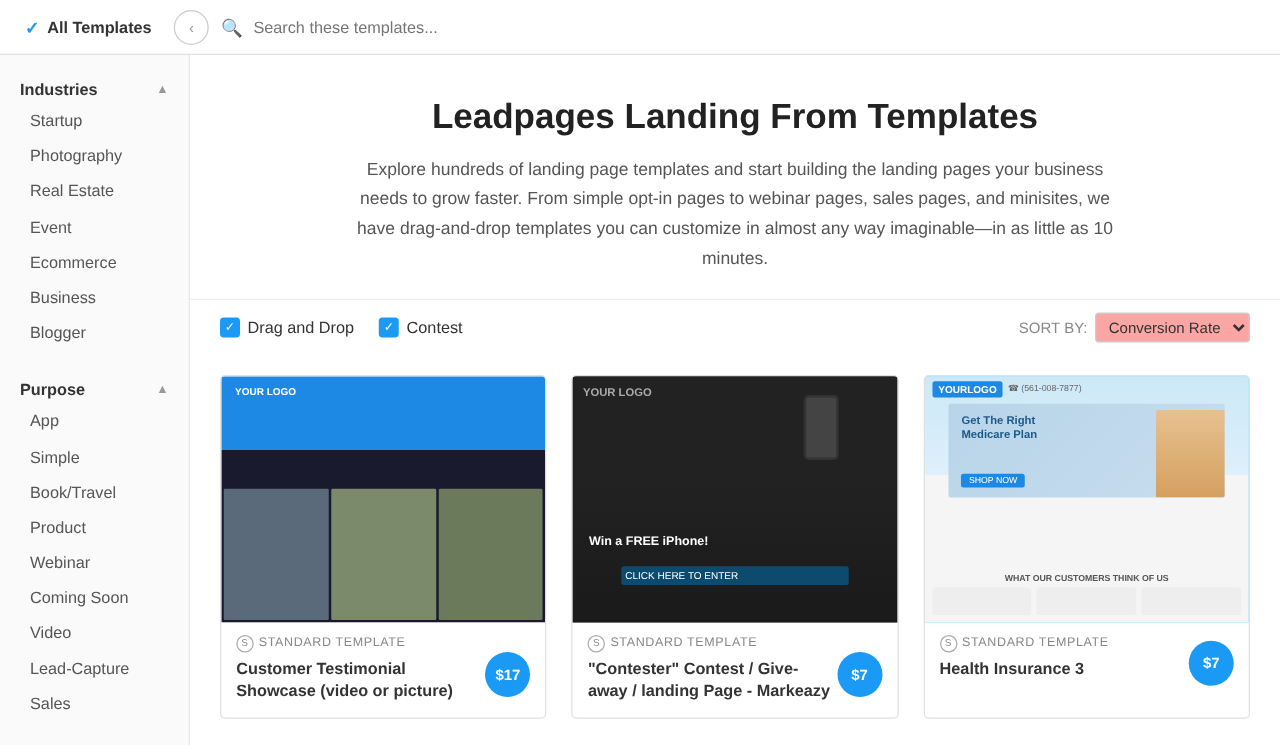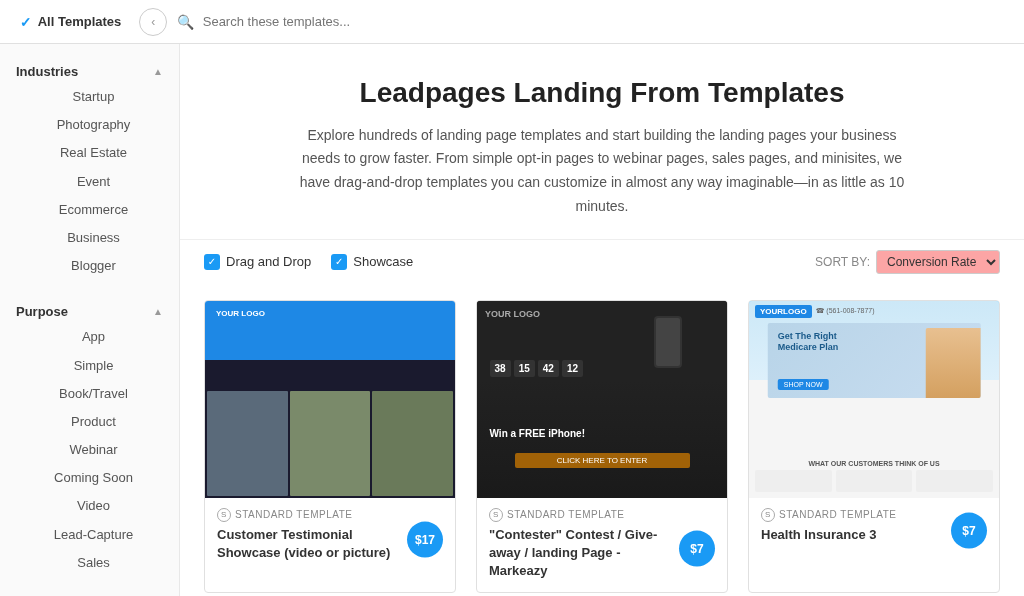--- a/index.html
+++ b/index.html
@@ -27,22 +27,22 @@
     .search-icon { color: #aaa; font-size: 14px; }
     .search-input {
       border: none; outline: none; font-size: 13px; color: #c2410c; width: 100%; background: transparent;
     }
 
     
     .main-layout { display: flex; flex: 1; overflow: hidden; }
 
     
     .sidebar {
-      width: 180px; flex-shrink: 0; border-right: 1px solid #e8e8e8;
-      overflow-y: auto; padding: 12px 0; background: #fafafa; text-align: center;
+      width: 152px; flex-shrink: 0; border-right: 1px solid #e8e8e8;
+      overflow-y: auto; padding: 12px 0; background: #fafafa;
     }
     .sidebar-section-header {
       display: flex; justify-content: space-between; align-items: center;
       padding: 8px 16px 4px 16px; font-size: 13px; font-weight: 700; color: #333;
     }
     .chevron { font-size: 10px; color: #999; }
     .sidebar-item {
       padding: 5px 16px 5px 24px; font-size: 13px; color: #555; cursor: pointer;
       line-height: 1.4;
     }
@@ -127,21 +127,21 @@
     }
     .grid-img-cell { background: #888; border-radius: 1px; }
     .thumb-3-content {
       position: absolute; inset: 0;
       background: linear-gradient(to bottom, #cce8f7 0%, #ddf0fb 40%, #f5f5f5 40%);
     }
 
     .countdown-row { position: absolute; top: 30%; left: 5%; right: 5%; display: flex; gap: 3px; }
     .count-box { background: #333; color: #fff; font-size: 10px; padding: 3px 5px; border-radius: 2px; font-weight: 700; }
     .win-text { position: absolute; bottom: 30%; left: 5%; right: 5%; color: #fff; font-size: 10px; font-weight: 700; }
-    .cta-btn { position: absolute; bottom: 15%; left: 15%; right: 15%; background: #a16207; color: #fff; font-size: 8px; text-align: center; padding: 3px; border-radius: 2px; }
+    .cta-btn { position: absolute; bottom: 15%; left: 15%; right: 15%; background: #0c4a6e; color: #fff; font-size: 8px; padding: 3px; border-radius: 2px; }
   </style>
 </head>
 <body>
 
 <div class="top-bar">
   <button class="all-templates-btn">
     <span class="check-icon">✓</span>
     <span>All Templates</span>
   </button>
   <div class="nav-back">‹</div>
@@ -195,21 +195,21 @@
         <label class="checkbox-label">
           <div class="checkbox-box">
             <span class="checkbox-check">✓</span>
           </div>
           <span>Drag and Drop</span>
         </label>
         <label class="checkbox-label">
           <div class="checkbox-box">
             <span class="checkbox-check">✓</span>
           </div>
-          <span>Showcase</span>
+          <span>Contest</span>
         </label>
       </div>
       <div class="sort-right">
         <span>SORT BY:</span>
         <select class="sort-select">
           <option>Conversion Rate</option>
           <option>Newest</option>
           <option>Alphabetical</option>
         </select>
       </div>
@@ -235,26 +235,20 @@
           </div>
           <div class="template-name">Customer Testimonial Showcase (video or picture)</div>
           <div class="price-badge">$17</div>
         </div>
       </div>
 
       <div class="template-card">
         <div class="template-thumb" style="background:#1c1c1c;">
           <div style="position:absolute;inset:0;background:linear-gradient(to bottom,#222 40%,#1a1a1a 100%);"></div>
           <div class="thumb-logo-dark" style="font-size:9px;color:#aaa;top:8px;left:8px;position:absolute;">YOUR LOGO</div>
-          <div class="countdown-row">
-            <div class="count-box">38</div>
-            <div class="count-box">15</div>
-            <div class="count-box">42</div>
-            <div class="count-box">12</div>
-          </div>
           <div class="win-text">Win a FREE iPhone!</div>
           <div class="thumb-phone" style="position:absolute;top:15px;right:18%;width:28px;height:52px;background:#444;border-radius:4px;border:2px solid #333;"></div>
           <div class="cta-btn">CLICK HERE TO ENTER</div>
         </div>
         <div class="template-info">
           <div class="template-type">
             <span class="s-icon">S</span>
             <span>STANDARD TEMPLATE</span>
           </div>
           <div class="template-name">"Contester" Contest / Give-away / landing Page - Markeazy</div>

